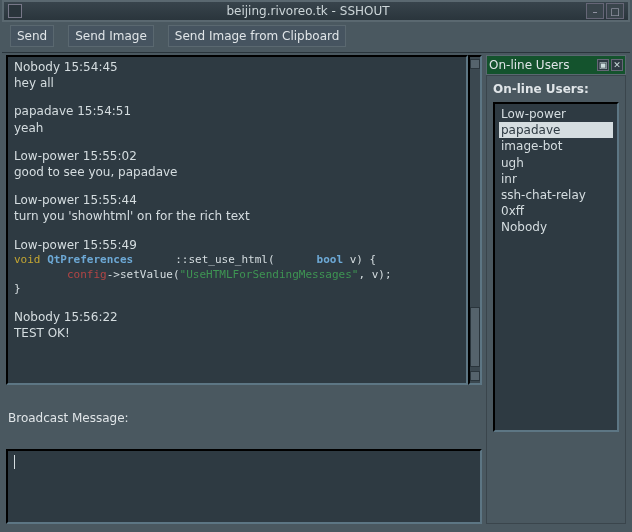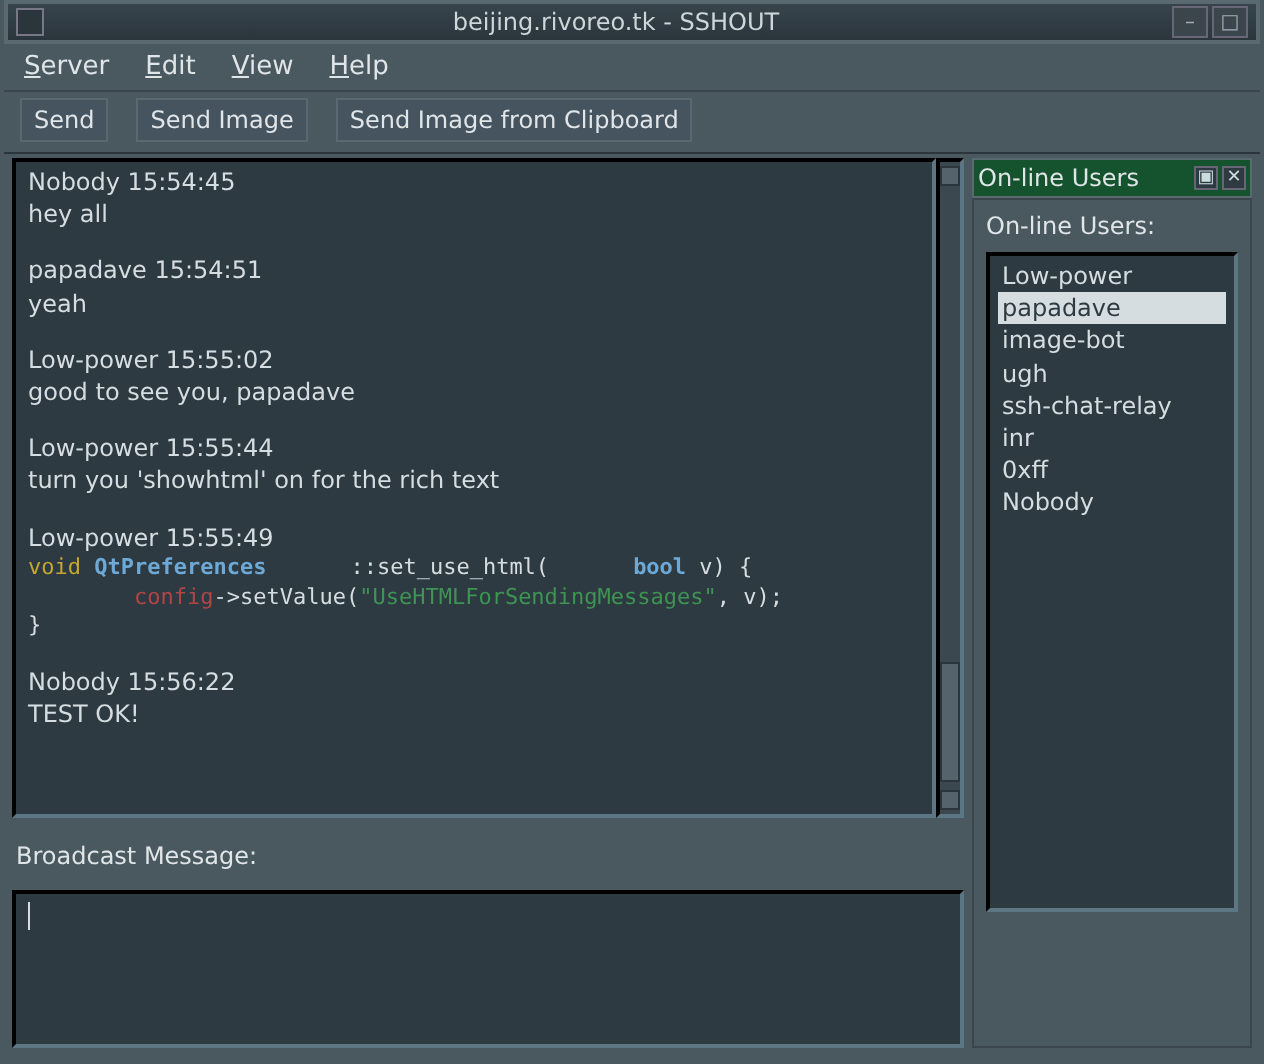--- a/index.html
+++ b/index.html
@@ -78,21 +78,21 @@
     background: #4a5860;
     min-height: 0;
     padding: 2px 4px 6px 4px;
     gap: 4px;
   }
   .left-pane {
     flex: 1;
     display: flex;
     flex-direction: column;
     min-width: 0;
-    gap: 10px;
+    gap: 24px;
   }
   .chatlog-wrap {
     flex: 0 0 330px;
     display: flex;
   }
   .chatlog {
     flex: 1;
     background: #2e3a42;
     border: 2px inset #222b30;
     overflow: hidden;
@@ -168,21 +168,21 @@
     font-size:9px;color:#cdd;
   }
   .panel-body {
     flex: 1;
     background: #4a5860;
     border: 1px solid #3a454c;
     padding: 6px 6px;
     color: #e0e5e8;
     font-size: 12px;
   }
-  .inner-label { margin-bottom: 6px; }
+  .inner-label { margin-bottom: 6px; font-weight: bold; }
   .userlist {
     background: #2e3a42;
     border: 2px inset #222b30;
     padding: 2px 4px;
     color: #d5dde0;
     font-size: 12px;
     min-height: 330px;
   }
   .userlist div { padding: 0px 2px; line-height: 1.35; cursor: pointer; }
   .userlist .selected { background: #d5dde0; color: #2e3a42; }
@@ -198,26 +198,20 @@
 <div class="window">
   <div class="titlebar">
     <div class="titlebar-icon"></div>
     <div class="title-text">beijing.rivoreo.tk - SSHOUT</div>
     <div class="titlebar-controls">
       <div class="title-btn">–</div>
       <div class="title-btn">□</div>
     </div>
   </div>
 
-  <div class="menubar">
-    <span class="menu-item"><u>S</u><span></span>erver</span>
-    <span class="menu-item"><u>E</u>dit</span>
-    <span class="menu-item"><u>V</u>iew</span>
-    <span class="menu-item"><u>H</u>elp</span>
-  </div>
 
   <div class="toolbar">
     <div class="tool-btn">Send</div>
     <div class="tool-btn">Send Image</div>
     <div class="tool-btn">Send Image from Clipboard</div>
   </div>
 
   <div class="client">
     <div class="left-pane">
       <div class="chatlog-wrap">
@@ -269,21 +263,21 @@
         <span class="panel-icon">▣</span>
         <span class="panel-icon">✕</span>
       </div>
       <div class="panel-body">
         <div class="inner-label">On-line Users:</div>
         <div class="userlist" id="userlist">
             <div>Low-power</div>
             <div class="selected">papadave</div>
             <div>image-bot</div>
             <div>ugh</div>
+            <div>inr</div>
             <div>ssh-chat-relay</div>
-            <div>inr</div>
             <div>0xff</div>
             <div>Nobody</div>
           </div>
       </div>
     </div>
   </div>
 </div>
 
 </body></html>

